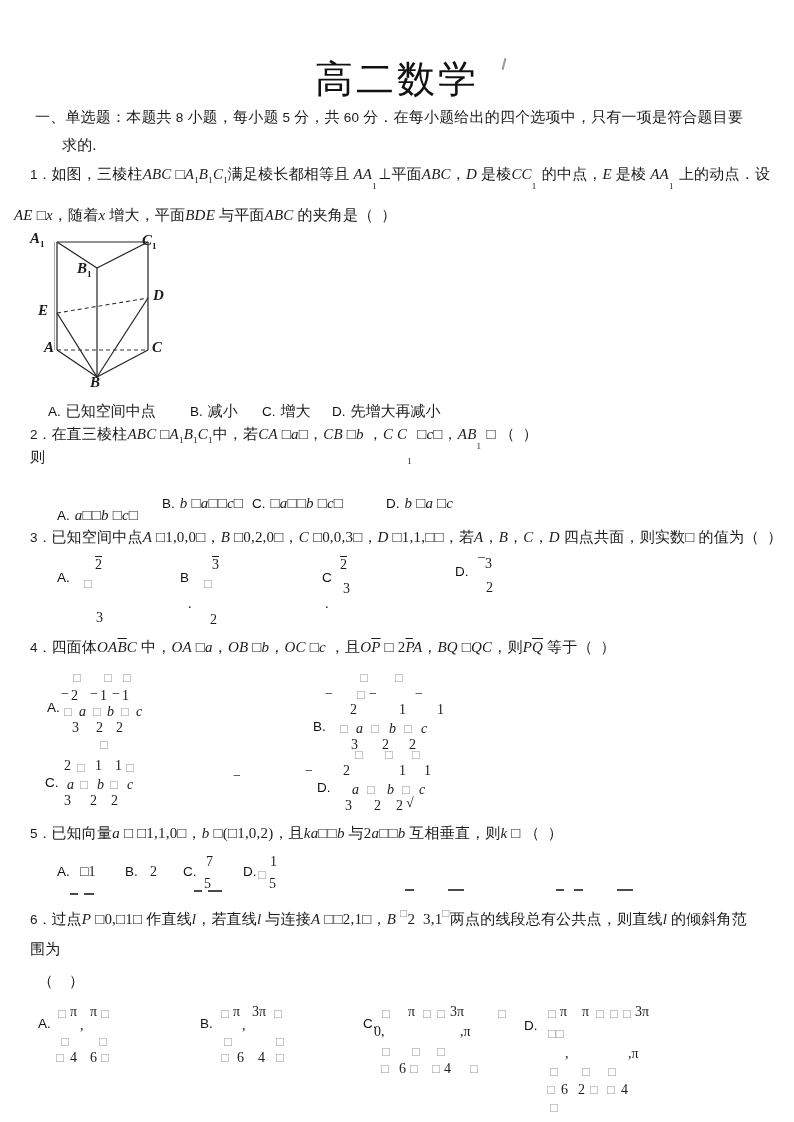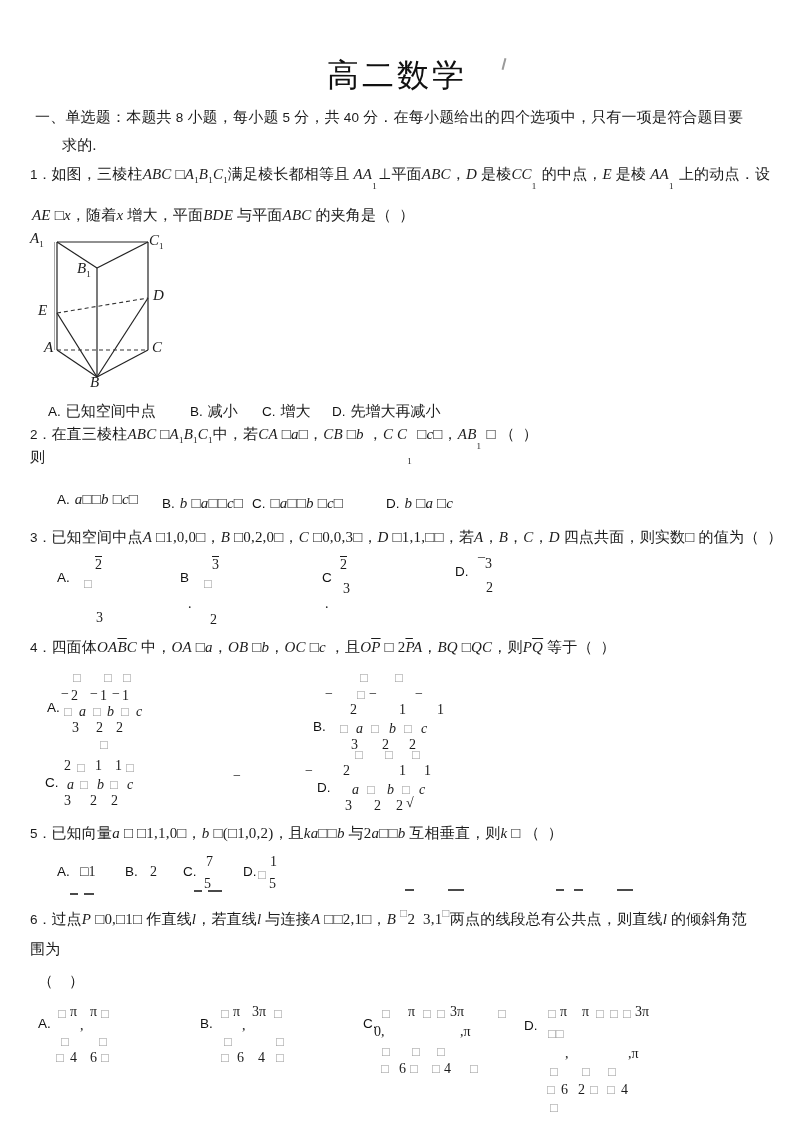--- a/index.html
+++ b/index.html
@@ -1,53 +1,53 @@
 <!DOCTYPE html>
 <html><head>
 <meta charset="utf-8">
 <style>
   html,body{margin:0;padding:0;}
   body{width:794px;height:1122px;background:#ffffff;position:relative;overflow:hidden;
        font-family:"Liberation Serif", serif;color:#1b1b1b;}
   .abs{position:absolute;}
-  .title{position:absolute;left:0;right:0;top:54px;text-align:center;font-size:32px;
+  .title{position:absolute;left:0;right:0;top:54px;text-align:center;font-size:38px;
          letter-spacing:3px;font-weight:500;color:#111;}
   .tick{position:absolute;left:503px;top:58px;width:2px;height:12px;background:#9a9a9a;
         transform:rotate(14deg);}
   .line{position:absolute;white-space:pre;font-size:15px;color:#1b1b1b;letter-spacing:0.2px;}
   .seg.it{font-style:italic;}
   .seg.num{font-family:"Liberation Sans",sans-serif;font-size:13.5px;font-style:normal;}
   .seg.sub{font-size:9px;vertical-align:-4px;}
   .seg.dsub{font-size:9px;position:relative;top:10px;display:inline-block;width:6px;}
   .seg.dsub2{font-size:9px;position:relative;top:25px;display:inline-block;width:6px;}
   .seg.rb{font-size:12px;position:relative;top:-7px;color:#8d8d8d;}
   .seg.ovl{text-decoration:overline;}
   .olabel{font-family:"Liberation Sans",sans-serif;font-size:13.5px;color:#111;margin-right:5px;}
   .otext{font-size:15px;}
   .tok{position:absolute;font-size:14px;white-space:pre;color:#1b1b1b;}
   .tok.it{font-style:italic;}
   .tok.bx{color:#979797;font-size:13px;}
   .tok.ovl{text-decoration:overline;}
   .tokl{position:absolute;font-family:"Liberation Sans",sans-serif;font-size:13.5px;color:#111;}
   .uline{position:absolute;height:1.5px;background:#4a4a4a;}
   .figure{position:absolute;left:28px;top:232px;width:176px;height:164px;}
-  .flabel{position:absolute;font-size:15px;font-style:italic;white-space:nowrap;}
+  .flabel{position:absolute;font-size:15px;font-style:italic;white-space:nowrap;font-weight:bold;}
   .flabel .fsub{font-size:9px;font-style:normal;vertical-align:-4px;}
 </style>
 </head>
 <body>
 
 <div class="title">高二数学</div>
 <div class="tick"></div>
 
-<div class="line" style="left:35px;top:108px"><span class="seg">一、单选题：本题共 </span><span class="seg num">8</span><span class="seg"> 小题，每小题 </span><span class="seg num">5</span><span class="seg"> 分，共 </span><span class="seg num">40</span><span class="seg"> 分．在每小题给出的四个选项中，只有一项是符合题目要</span></div>
+<div class="line" style="left:35px;top:108px"><span class="seg">一、单选题：本题共 </span><span class="seg num">8</span><span class="seg"> 小题，每小题 </span><span class="seg num">5</span><span class="seg"> 分，共 </span><span class="seg num">60</span><span class="seg"> 分．在每小题给出的四个选项中，只有一项是符合题目要</span></div>
 <div class="line" style="left:62px;top:136px">求的.</div>
 
 <div class="line" style="left:30px;top:165px"><span class="seg num">1．</span><span class="seg">如图，三棱柱</span><span class="seg it">ABC</span><span class="seg"> □</span><span class="seg it">A</span><span class="seg sub">1</span><span class="seg it">B</span><span class="seg sub">1</span><span class="seg it">C</span><span class="seg sub">1</span><span class="seg">满足棱长都相等且 </span><span class="seg it">AA</span><span class="seg dsub">1</span><span class="seg">⊥平面</span><span class="seg it">ABC</span><span class="seg">，</span><span class="seg it">D</span><span class="seg"> 是棱</span><span class="seg it">CC</span><span class="seg dsub">1</span><span class="seg"> 的中点，</span><span class="seg it">E</span><span class="seg"> 是棱 </span><span class="seg it">AA</span><span class="seg dsub">1</span><span class="seg"> 上的动点．设</span></div>
-<div class="line" style="left:32px;top:206px"><span class="seg it">AE</span><span class="seg"> □</span><span class="seg it">x</span><span class="seg">，随着</span><span class="seg it">x</span><span class="seg"> 增大，平面</span><span class="seg it">BDE</span><span class="seg"> 与平面</span><span class="seg it">ABC</span><span class="seg"> 的夹角是（  ）</span></div>
+<div class="line" style="left:14px;top:206px"><span class="seg it">AE</span><span class="seg"> □</span><span class="seg it">x</span><span class="seg">，随着</span><span class="seg it">x</span><span class="seg"> 增大，平面</span><span class="seg it">BDE</span><span class="seg"> 与平面</span><span class="seg it">ABC</span><span class="seg"> 的夹角是（  ）</span></div>
 
 <div class="figure">
   <svg width="176" height="164" viewBox="0 0 176 164">
     <g stroke="#222" stroke-width="1.2" fill="none">
       <line x1="29" y1="10" x2="120" y2="10"></line>
       <line x1="29" y1="10" x2="69" y2="36"></line>
       <line x1="120" y1="10" x2="69" y2="36"></line>
       <line x1="29" y1="10" x2="29" y2="118"></line>
       <line x1="120" y1="10" x2="120" y2="118"></line>
       <line x1="69" y1="36" x2="69" y2="145"></line>
@@ -58,38 +58,38 @@
     </g>
     <g stroke="#aaa" stroke-width="1" fill="none">
       <line x1="26.5" y1="10" x2="26.5" y2="118"></line>
     </g>
     <g stroke="#333" stroke-width="1.1" fill="none" stroke-dasharray="4 3">
       <line x1="29" y1="81" x2="120" y2="66"></line>
       <line x1="29" y1="118" x2="120" y2="118"></line>
     </g>
   </svg>
   <span class="flabel" style="left:2px;top:-2px"><span>A</span><span class="fsub">1</span></span>
-  <span class="flabel" style="left:121px;top:0px"><span>C</span><span class="fsub">1</span></span>
+  <span class="flabel" style="left:114px;top:0px"><span>C</span><span class="fsub">1</span></span>
   <span class="flabel" style="left:49px;top:28px"><span>B</span><span class="fsub">1</span></span>
   <span class="flabel" style="left:125px;top:55px"><span>D</span></span>
   <span class="flabel" style="left:10px;top:70px"><span>E</span></span>
   <span class="flabel" style="left:16px;top:107px"><span>A</span></span>
   <span class="flabel" style="left:124px;top:107px"><span>C</span></span>
   <span class="flabel" style="left:62px;top:142px"><span>B</span></span>
 </div>
 
 <div class="abs" style="left:48px;top:402px"><span class="olabel">A.</span><span class="otext">已知空间中点</span></div>
 <div class="abs" style="left:190px;top:402px"><span class="olabel">B.</span><span class="otext">减小</span></div>
 <div class="abs" style="left:262px;top:402px"><span class="olabel">C.</span><span class="otext">增大</span></div>
 <div class="abs" style="left:332px;top:402px"><span class="olabel">D.</span><span class="otext">先增大再减小</span></div>
 
 <div class="line" style="left:30px;top:425px"><span class="seg num">2．</span><span class="seg">在直三棱柱</span><span class="seg it">ABC</span><span class="seg"> □</span><span class="seg it">A</span><span class="seg sub">1</span><span class="seg it">B</span><span class="seg sub">1</span><span class="seg it">C</span><span class="seg sub">1</span><span class="seg">中，若</span><span class="seg it">CA</span><span class="seg"> □</span><span class="seg it">a</span><span class="seg">□，</span><span class="seg it">CB</span><span class="seg"> □</span><span class="seg it">b</span><span class="seg"> ，</span><span class="seg it">C C</span><span class="seg dsub2">1</span><span class="seg"> □</span><span class="seg it">c</span><span class="seg">□，</span><span class="seg it">AB</span><span class="seg dsub">1</span><span class="seg"> □ （  ）</span></div>
 <div class="line" style="left:30px;top:448px">则</div>
 
-<div class="abs" style="left:57px;top:490px"><span class="olabel">A.</span><span class="otext line" style="position:static"><span class="seg it">a</span><span class="seg">□□</span><span class="seg it">b</span><span class="seg"> □</span><span class="seg it">c</span><span class="seg">□</span></span></div>
+<div class="abs" style="left:57px;top:506px"><span class="olabel">A.</span><span class="otext line" style="position:static"><span class="seg it">a</span><span class="seg">□□</span><span class="seg it">b</span><span class="seg"> □</span><span class="seg it">c</span><span class="seg">□</span></span></div>
 <div class="abs" style="left:162px;top:494px"><span class="olabel">B.</span><span class="otext line" style="position:static"><span class="seg it">b</span><span class="seg"> □</span><span class="seg it">a</span><span class="seg">□□</span><span class="seg it">c</span><span class="seg">□</span></span></div>
 <div class="abs" style="left:252px;top:494px"><span class="olabel">C.</span><span class="otext line" style="position:static"><span class="seg">□</span><span class="seg it">a</span><span class="seg">□□</span><span class="seg it">b</span><span class="seg"> □</span><span class="seg it">c</span><span class="seg">□</span></span></div>
 <div class="abs" style="left:386px;top:494px"><span class="olabel">D.</span><span class="otext line" style="position:static"><span class="seg it">b</span><span class="seg"> □</span><span class="seg it">a</span><span class="seg"> □</span><span class="seg it">c</span></span></div>
 
 <div class="line" style="left:30px;top:528px"><span class="seg num">3．</span><span class="seg">已知空间中点</span><span class="seg it">A</span><span class="seg"> □1,0,0□，</span><span class="seg it">B</span><span class="seg"> □0,2,0□，</span><span class="seg it">C</span><span class="seg"> □0,0,3□，</span><span class="seg it">D</span><span class="seg"> □1,1,□□，若</span><span class="seg it">A</span><span class="seg">，</span><span class="seg it">B</span><span class="seg">，</span><span class="seg it">C</span><span class="seg">，</span><span class="seg it">D</span><span class="seg"> 四点共面，则实数□ 的值为（  ）</span></div>
 
 <span class="tokl" style="left:57px;top:570px">A.</span>
 <span class="tok bx" style="left:84px;top:576px">□</span>
 <span class="tok ovl" style="left:95px;top:557px">2</span>
 <span class="tok" style="left:96px;top:610px">3</span>

